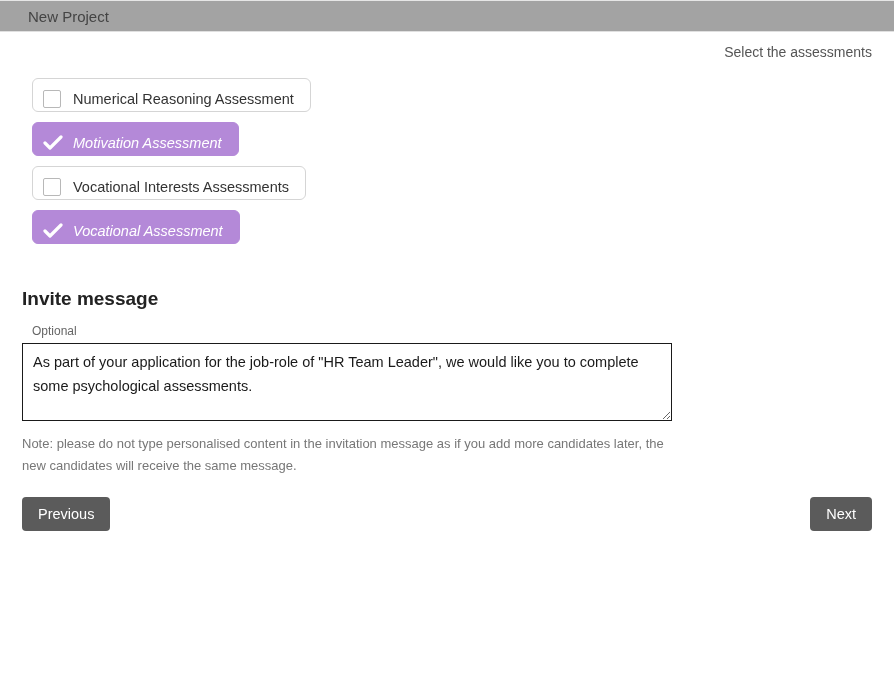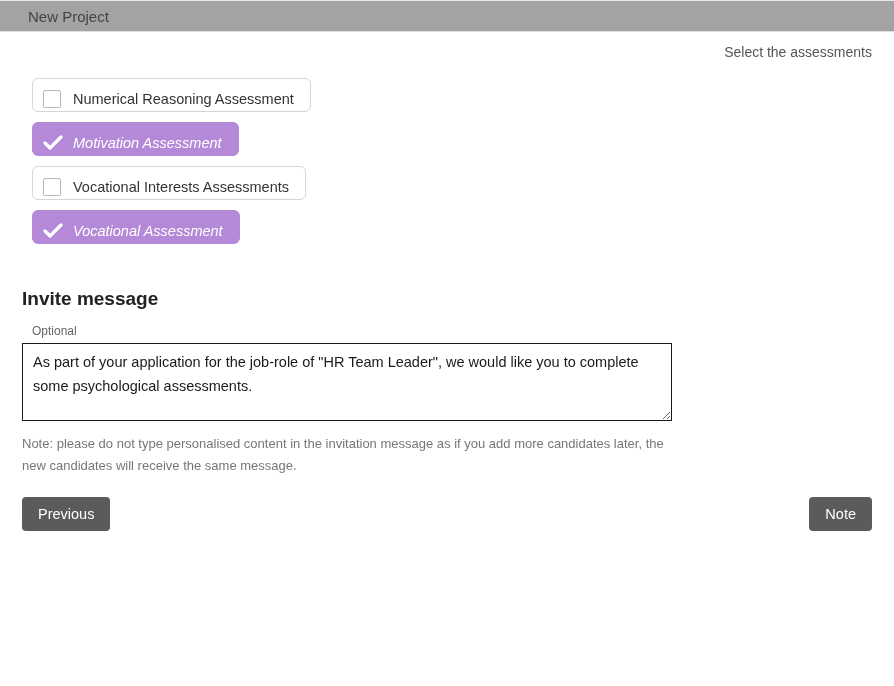--- a/index.html
+++ b/index.html
@@ -202,17 +202,17 @@
 
     <h1 class="invite-title">Invite message</h1>
     <div class="optional-label">Optional</div>
 
     <textarea class="invite-box" placeholder="" style="">As part of your application for the job-role of "HR Team Leader", we would like you to complete some psychological assessments.</textarea>
 
     <div class="note">Note: please do not type personalised content in the invitation message as if you add more candidates later, the new candidates will receive the same message.</div>
 
     <div class="btn-row">
       <button class="btn">Previous</button>
-      <button class="btn">Note</button>
+      <button class="btn">Next</button>
     </div>
 
   </div>
 </div>
 
 </body></html>

